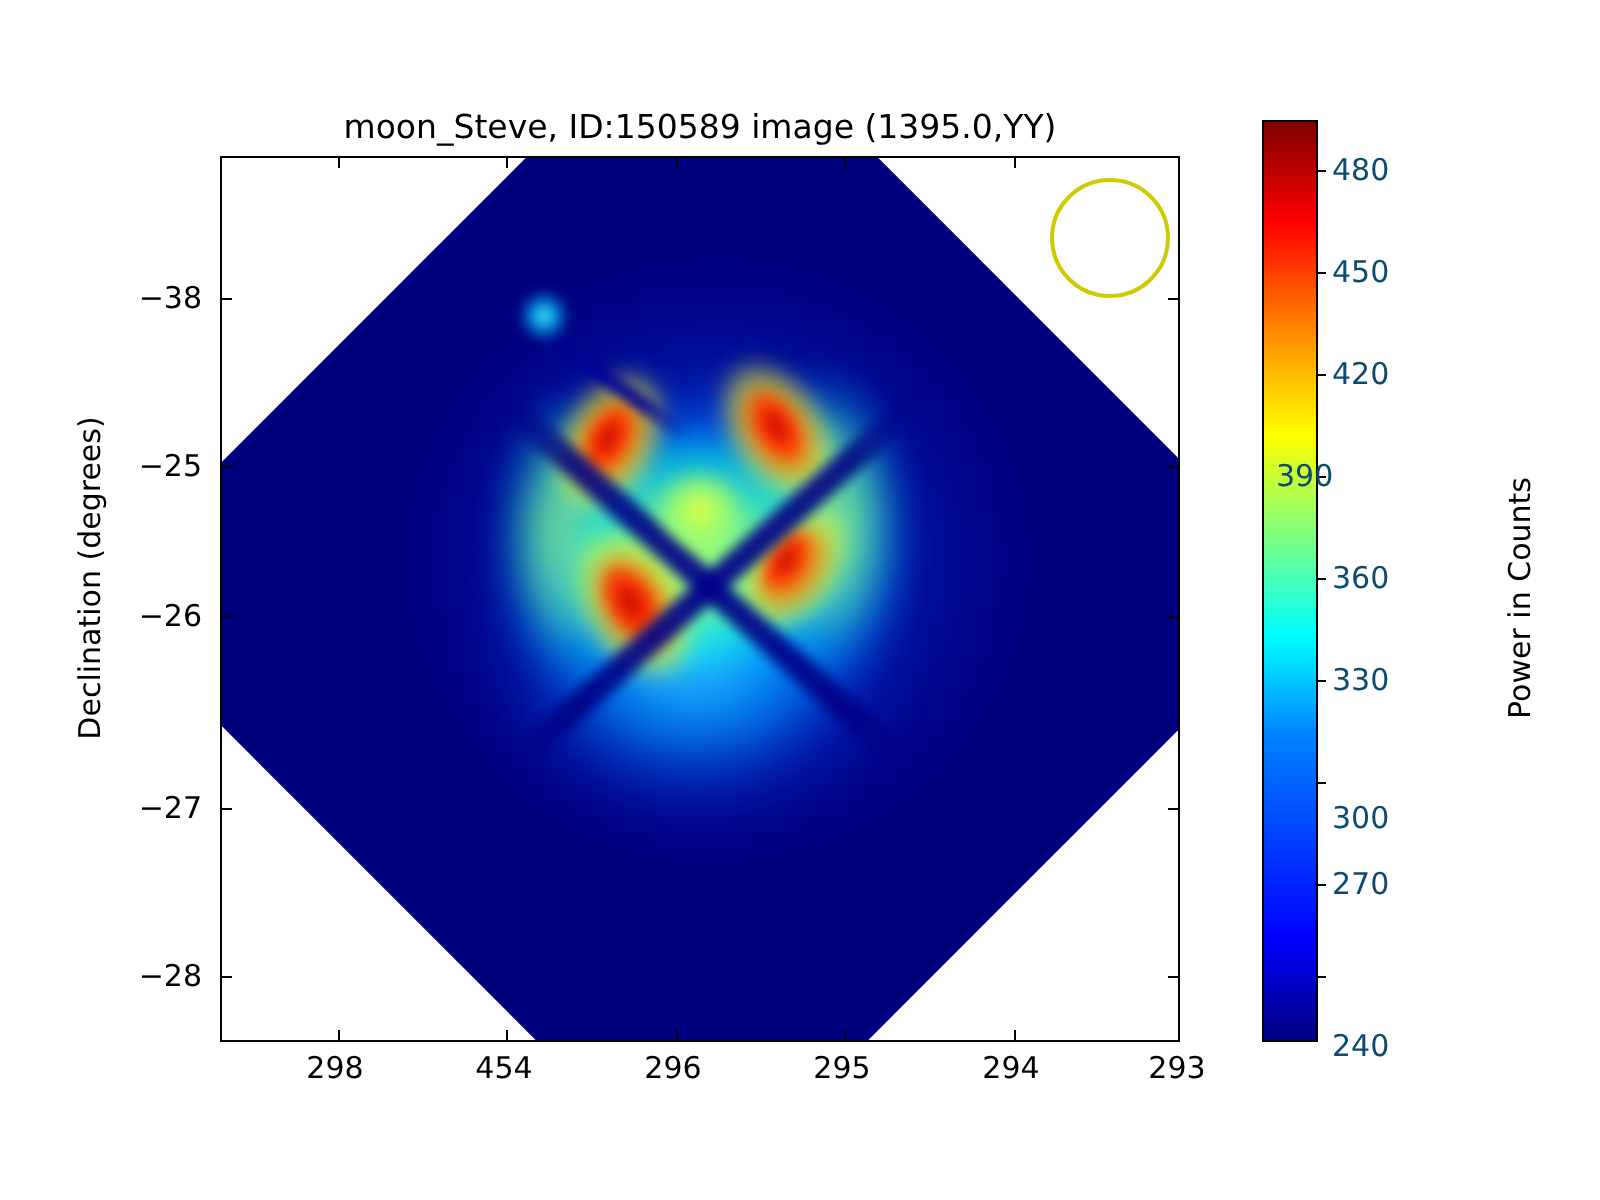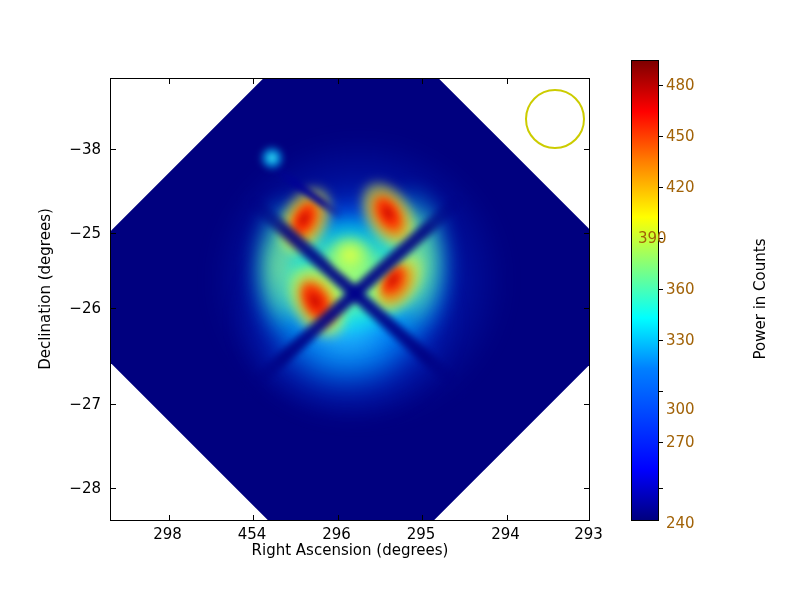--- a/index.html
+++ b/index.html
@@ -340,40 +340,41 @@
   }
   .cb-tick {
     position: absolute;
     width: 5px;
     height: 1.2px;
     background: #000000;
   }
   .cb-label {
     position: absolute;
     font-size: 15px;
-    color: #a16207;
+    color: #0c4a6e;
     white-space: nowrap;
   }
   #cblabel {
     position: absolute;
     left: 640px;
     top: 290px;
     width: 240px;
     text-align: center;
     font-size: 15px;
     color: #000000;
     transform: rotate(-90deg);
     transform-origin: center center;
   }
 </style>
 </head>
 <body>
 
 <div id="figure">
 
+  <div id="plot-title">moon_Steve, ID:150589 image (1395.0,YY)</div>
 
   <div id="axes">
 
     <div id="sky-clip">
       <div id="sky-diamond">
         <div id="sky-field">
 
           <div class="blob" id="halo-outer"></div>
           <div class="blob" id="halo-south"></div>
           <div class="plateau" id="plateau-w"></div>
@@ -436,21 +437,20 @@
   <div class="ticklabel-x" style="left:421px;   top:525px;">295</div>
   <div class="ticklabel-x" style="left:505.5px; top:525px;">294</div>
   <div class="ticklabel-x" style="left:588.5px; top:525px;">293</div>
 
   <div class="ticklabel-y" style="left:41px; top:140px;">−38</div>
   <div class="ticklabel-y" style="left:41px; top:224px;">−25</div>
   <div class="ticklabel-y" style="left:41px; top:299px;">−26</div>
   <div class="ticklabel-y" style="left:41px; top:395px;">−27</div>
   <div class="ticklabel-y" style="left:41px; top:479px;">−28</div>
 
-  <div id="xlabel">Right Ascension (degrees)</div>
   <div id="ylabel">Declination (degrees)</div>
 
   <div id="colorbar-axes">
     <div id="colorbar-gradient"></div>
 
     <div class="cb-tick" style="right:-5px; top:427px;"></div>
     <div class="cb-tick" style="right:-5px; top:381px;"></div>
     <div class="cb-tick" style="right:-5px; top:330px;"></div>
     <div class="cb-tick" style="right:-5px; top:279px;"></div>
     <div class="cb-tick" style="right:-5px; top:228px;"></div>

